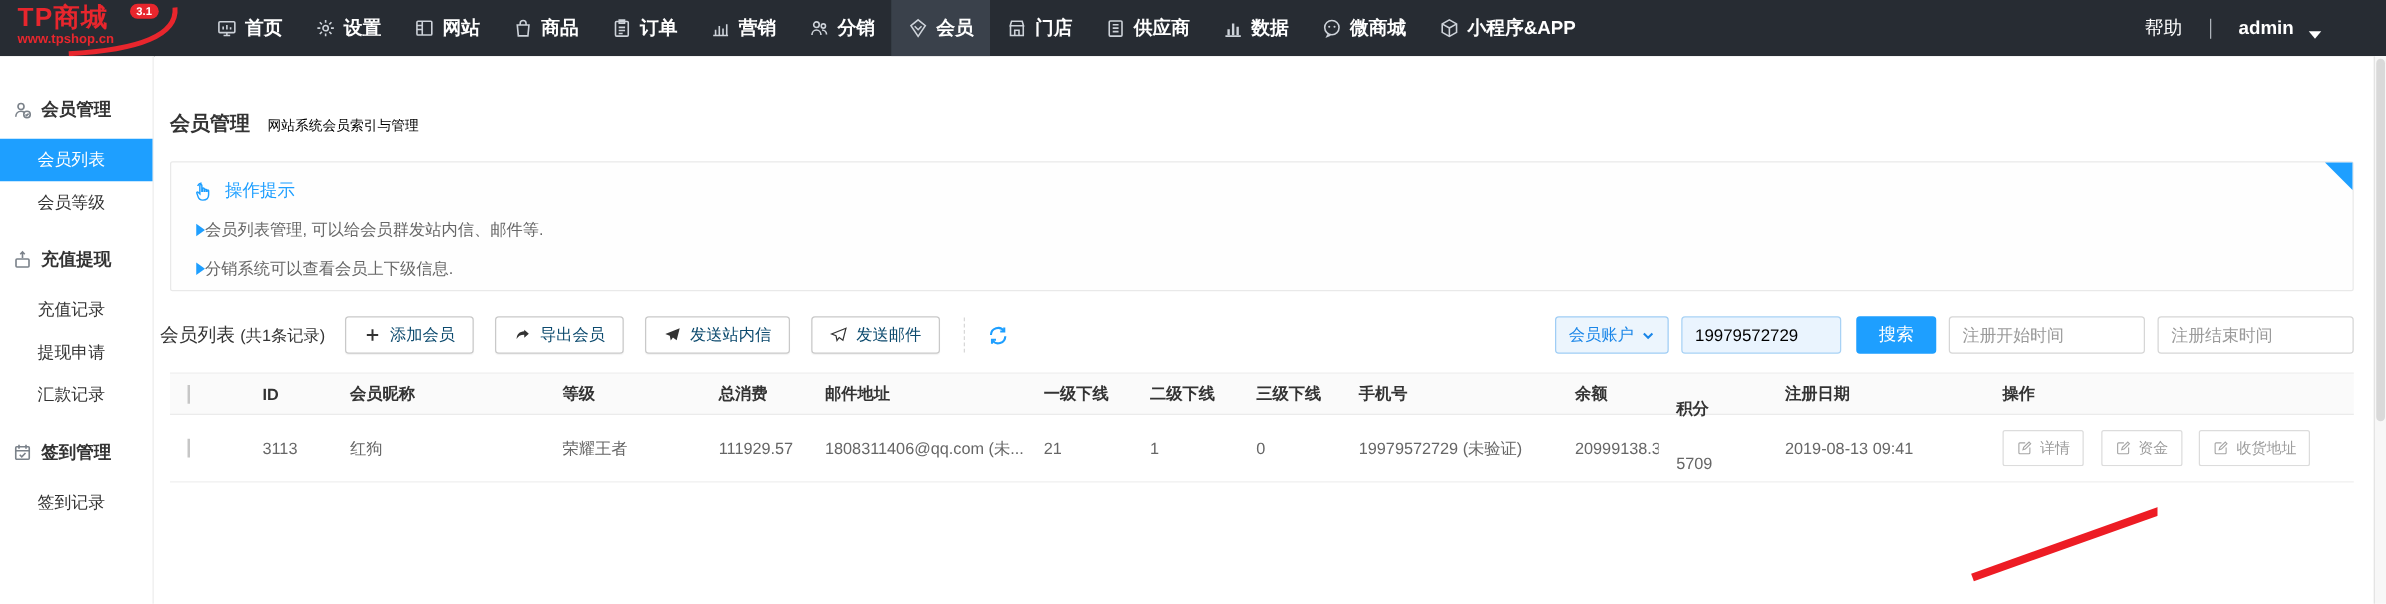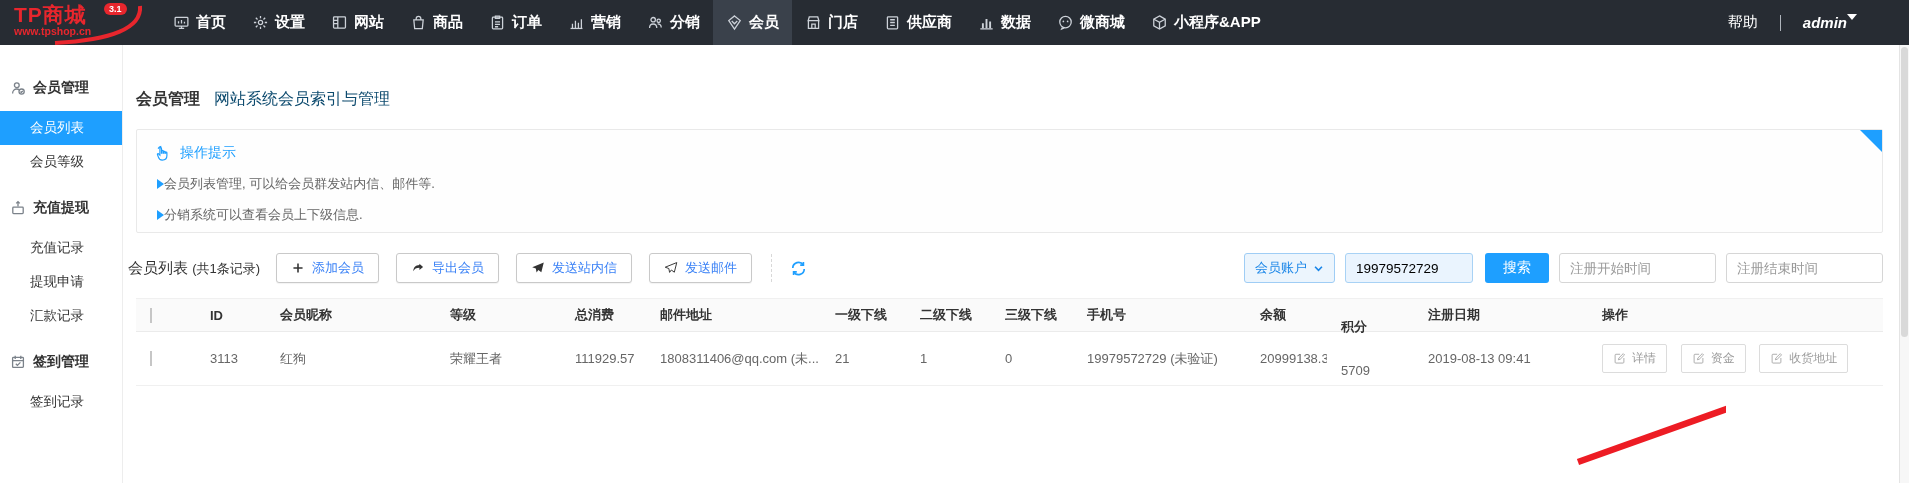--- a/index.html
+++ b/index.html
@@ -15,55 +15,55 @@
   .logo-domain { color:#e8262d; font-size:10.5px; font-weight:bold; line-height:11px; }
   .logo-swoosh { position:absolute; top:0; left:0; pointer-events:none; }
   .nav-items { display:flex; margin-left:8px; }
   .nav-item { display:flex; align-items:center; gap:6px; padding:0 13px; color:#fff; font-size:15px;
     font-weight:600; cursor:pointer; }
   .nav-item.active { background:#3a414b; }
   .nav-item svg { width:17px; height:17px; color:#cdd2d9; }
   .nav-right { margin-left:auto; display:flex; align-items:center; color:#fff; padding-right:52px; font-size:15px; }
   .nav-help { cursor:pointer; }
   .nav-divider { width:1px; height:16px; background:#aeb4bb; margin:0 22px; }
-  .nav-user { display:flex; align-items:flex-start; gap:0; font-weight:bold; cursor:pointer;font-style:italic; }
+  .nav-user { display:flex; align-items:flex-end; gap:12px; font-weight:bold; cursor:pointer; }
   .caret-down { width:0; height:0; border-left:5px solid transparent; border-right:5px solid transparent;
     border-top:6px solid #fff; }
 
   
   .sidebar { position:absolute; top:45px; left:0; width:123px; bottom:0; background:#fff;
     border-right:1px solid #ededed; padding-top:28px; }
   .side-group-title { display:flex; align-items:center; gap:7px; padding-left:10px; height:30px;
     font-size:14px; font-weight:bold; color:#333; margin-top:14px; margin-bottom:8px; cursor:pointer; }
   .side-group-title:first-child { margin-top:0; }
   .side-group-title svg { width:16px; height:16px; color:#7b828a; }
   .side-item { height:34px; line-height:34px; padding-left:30px; font-size:13.5px; color:#333; cursor:pointer; }
   .side-item.active { background:#1E9FFF; color:#fff; }
 
   
   .content { position:absolute; top:45px; left:124px; right:0; bottom:0; background:#fff; }
   .page-header { margin:44px 26px 0 12px; display:flex; align-items:baseline; gap:14px; }
   .page-title { font-size:16px; color:#333; font-weight:600; }
-  .page-subtitle { font-size:16px; color:#0c4a6e; }
+  .page-subtitle { font-size:11px; color:#000000; }
 
   .tip-box { position:relative; margin:19px 26px 0 12px; border:1px solid #e9e9e9; background:#fefefe;
     height:104px; padding:14px 18px 0 18px; border-radius:2px; }
   .tip-corner { position:absolute; top:0; right:0; width:0; height:0;
     border-top:22px solid #1E9FFF; border-left:22px solid transparent; cursor:pointer; }
   .tip-title { display:flex; align-items:center; gap:8px; color:#1E9FFF; font-size:14px; }
   .tip-title svg { width:17px; height:17px; }
   .tip-line { display:flex; align-items:center; margin:13px 0 0 2px; color:#666; font-size:13px; }
   .tip-bullet { width:0; height:0; border-top:5px solid transparent; border-bottom:5px solid transparent;
     border-left:7px solid #1E9FFF; }
 
   .toolbar { margin:20px 26px 0 4px; display:flex; align-items:center; }
   .list-title { font-size:15px; color:#333; margin-right:16px; white-space:nowrap; }
   .list-count { font-size:13px; color:#333; }
   .tool-btn { display:inline-flex; align-items:center; gap:7px; height:30px; padding:0 14px; background:#fff;
-    border:1px solid #c9c9c9; border-radius:3px; font-size:13px; color:#3b82f6; margin-right:17px; cursor:pointer;
+    border:1px solid #c9c9c9; border-radius:3px; font-size:13px; color:#0c4a6e; margin-right:17px; cursor:pointer;
     box-shadow:0 1px 1px rgba(0,0,0,.05); white-space:nowrap; }
   .tool-btn svg { width:14px; height:14px; color:#333; }
   .tool-sep { height:28px; border-left:1px dashed #d8d8d8; margin:0 18px 0 2px; }
   .refresh-btn { cursor:pointer; display:flex; align-items:center; }
   .refresh-btn svg { width:17px; height:17px; color:#1E9FFF; }
 
   .search-area { margin-left:auto; display:flex; align-items:center; }
   .field-select { display:flex; align-items:center; gap:6px; height:30px; padding:0 10px; background:#ecf5fd;
     border:1px solid #9fcdf5; border-radius:3px; color:#1a86e8; font-size:13px; cursor:pointer; }
   .field-select svg { width:11px; height:11px; }

